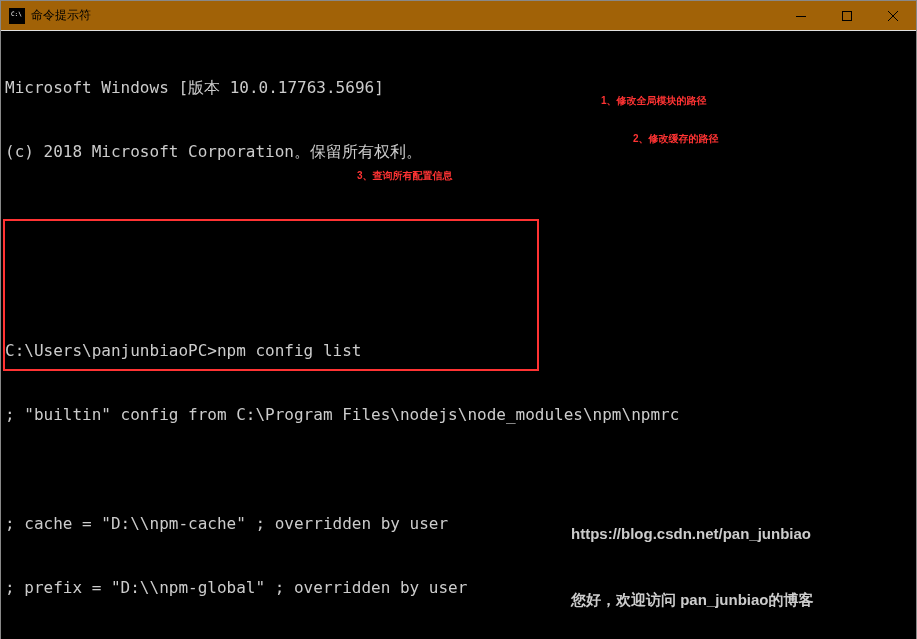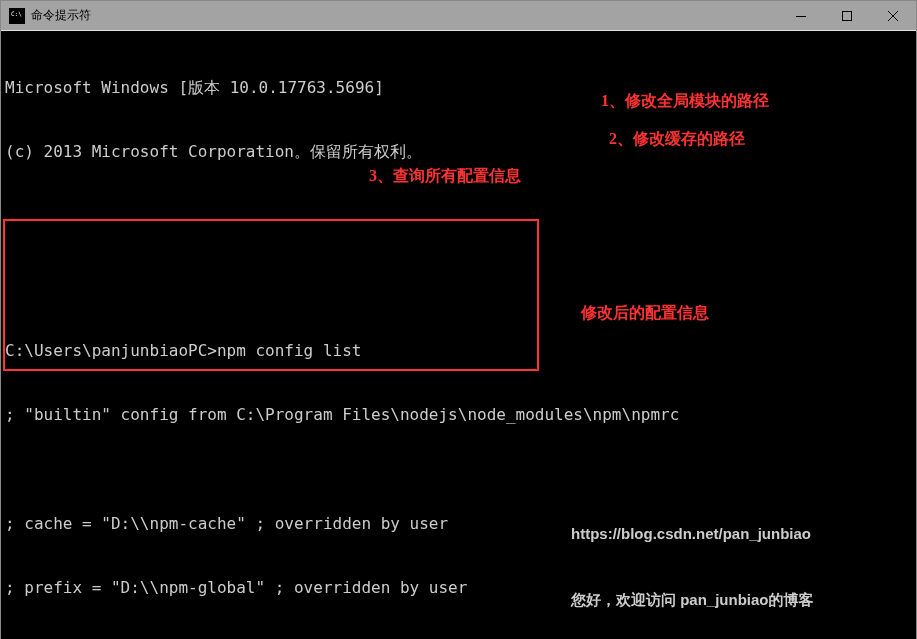--- a/index.html
+++ b/index.html
@@ -12,21 +12,21 @@
     }
     .window {
       width: 100%;
       height: 100%;
       display: flex;
       flex-direction: column;
       border: 1px solid #888;
     }
     .titlebar {
       height: 30px;
-      background: #a3a3a3;
+      background: #a16207;
       display: flex;
       align-items: center;
       padding-left: 8px;
       border-bottom: 1px solid #e0e0e0;
     }
     .titlebar-icon {
       width: 16px;
       height: 16px;
       background: #000;
       display: flex;
@@ -71,22 +71,22 @@
       line-height: 19px;
       padding: 2px 4px;
       position: relative;
       white-space: pre;
     }
     .line { white-space: pre; margin-top: 7px; }
     .annotation {
       color: #ff3333;
       font-weight: bold;
       position: absolute;
-      font-family: Liberation Serif, serif;
-      font-size: 16px;
+      font-family: Liberation Sans, sans-serif;
+      font-size: 10px;
     }
     .red-box {
       position: absolute;
       border: 2px solid #ff3333;
       pointer-events: none;
     }
     .blog-note {
       position: absolute;
       color: #ccc;
       font-family: "Microsoft YaHei", sans-serif;
@@ -116,21 +116,21 @@
         <svg class="close-svg" width="10" height="10">
           <line x1="0" y1="0" x2="10" y2="10"></line>
           <line x1="10" y1="0" x2="0" y2="10"></line>
         </svg>
       </div>
     </div>
   </div>
 
   <div class="terminal">
     <div class="line">Microsoft Windows [版本 10.0.17763.5696]</div>
-    <div class="line">(c) 2013 Microsoft Corporation。保留所有权利。</div>
+    <div class="line">(c) 2018 Microsoft Corporation。保留所有权利。</div>
     <div class="line"></div>
     <div class="line"></div>
     <div class="line"></div>
     <div class="line">C:\Users\panjunbiaoPC&gt;npm config list</div>
     <div class="line">; "builtin" config from C:\Program Files\nodejs\node_modules\npm\npmrc</div>
     <div class="line"></div>
     <div class="line">; cache = "D:\\npm-cache" ; overridden by user</div>
     <div class="line">; prefix = "D:\\npm-global" ; overridden by user</div>
     <div class="line"></div>
     
@@ -142,23 +142,22 @@
     
     
     
     
     
     
     <div class="line"></div>
     
 
     <div class="annotation" style="left:600px; top:60px;">1、修改全局模块的路径</div>
-    <div class="annotation" style="left:608px; top:98px;">2、修改缓存的路径</div>
-    <div class="annotation" style="left:368px; top:135px;">3、查询所有配置信息</div>
-    <div class="annotation" style="left:580px; top:272px;">修改后的配置信息</div>
+    <div class="annotation" style="left:632px; top:98px;">2、修改缓存的路径</div>
+    <div class="annotation" style="left:356px; top:135px;">3、查询所有配置信息</div>
 
     <div class="red-box" style="left:2px; top:188px; width:536px; height:152px;"></div>
 
     <div class="blog-note" style="left:570px; top:448px;">
       <div>https://blog.csdn.net/pan_junbiao</div>
       <div>您好，欢迎访问 pan_junbiao的博客</div>
     </div>
 
     
   </div>

